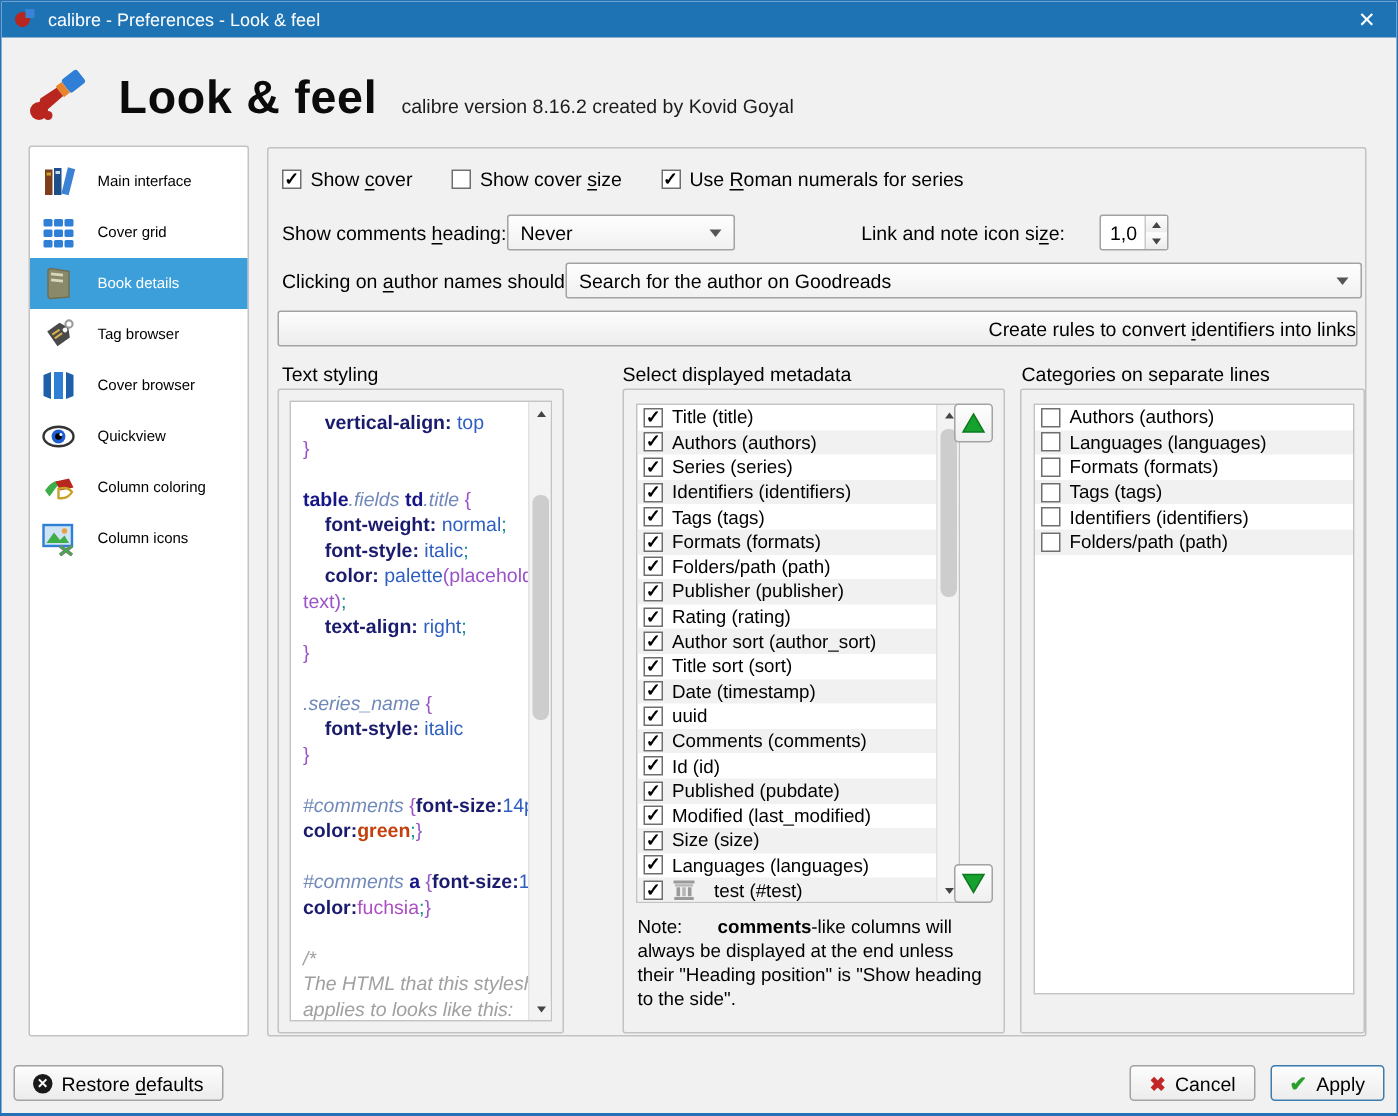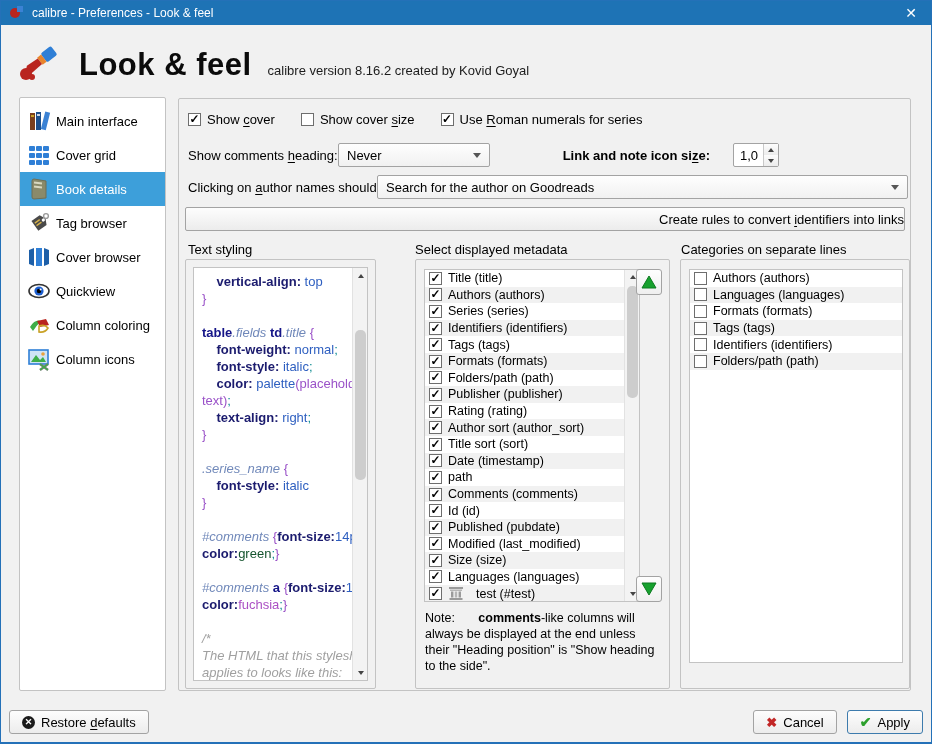--- a/index.html
+++ b/index.html
@@ -14,42 +14,42 @@
 
   
   .header{ position:absolute; left:18px; top:34px; display:flex; align-items:baseline; gap:16px;}
   .header .big{ font-size:31px; font-weight:bold; color:#0b0b0b; letter-spacing:.5px;}
   .header .sub{ font-size:13px; color:#1c1c1c;}
   .brush{ position:relative; top:6px; }
 
   
   .sidebar{ position:absolute; left:18px; top:96px; width:147px; height:594px;
             background:#fff; border:1px solid #c3c3c3; border-radius:2px; padding-top:6px;}
-  .sb-item{ height:34px; display:flex; align-items:center; gap:5px; padding-left:7px;
-            font-size:13px; color:#000; cursor:default;}
+  .sb-item{ height:34px; display:flex; align-items:center; gap:14px; padding-left:7px;
+            font-size:10px; color:#000; cursor:default;}
   .sb-item.selected{ background:#3d9fda; color:#fff;}
   .sb-item .ic{ width:24px; height:24px; display:flex; align-items:center; justify-content:center;}
 
   
   .content{ position:absolute; left:177px; top:97px; width:733px; height:593px;
             border:1px solid #c3c3c3; border-radius:2px;}
 
   .cbrow{ position:absolute; left:9px; top:13px; display:flex; gap:26px; font-size:13px; align-items:center;}
   .cb-wrap{ display:flex; align-items:center; gap:6px;}
   .cb{ width:13px; height:13px; background:#fff; border:1px solid #6e6e6e; font-size:12px;
        line-height:11px; text-align:center; color:#000; font-weight:bold; flex:0 0 13px;}
   .row2{ position:absolute; left:9px; top:44px; width:715px; height:24px; font-size:13px;}
   .row2 .lab1{ position:absolute; left:0; top:5px;}
   .combo{ position:absolute; height:24px; border:1px solid #a3a3a3; border-radius:2px;
           background:linear-gradient(#fefefe,#f1f1f1); font-size:13px; display:flex; align-items:center;
           padding:0 8px; color:#000;}
   .combo .arr{ margin-left:auto; width:0; height:0; border-left:4px solid transparent;
                border-right:4px solid transparent; border-top:5px solid #555;}
   .combo-never{ left:150px; top:0; width:152px;}
-  .lab-iconsize{ position:absolute; left:362px; top:5px; width:350px; text-align:right; padding-right:190px; white-space:nowrap;font-weight:bold;}
+  .lab-iconsize{ position:absolute; left:362px; top:5px; width:350px; text-align:right; padding-right:190px; white-space:nowrap;}
   .spin{ position:absolute; left:545px; top:0; width:46px; height:24px; border:1px solid #a3a3a3;
          border-radius:2px; background:#fff; display:flex;}
   .spin .val{ flex:1; font-size:13px; padding:4px 0 0 6px;}
   .spin .btns{ width:15px; border-left:1px solid #c9c9c9; display:flex; flex-direction:column;}
   .spin .btns div{ flex:1; display:flex; align-items:center; justify-content:center; background:linear-gradient(#fdfdfd,#ececec);}
   .tri-up{ width:0;height:0;border-left:3px solid transparent;border-right:3px solid transparent;border-bottom:4px solid #444;}
   .tri-dn{ width:0;height:0;border-left:3px solid transparent;border-right:3px solid transparent;border-top:4px solid #444;}
 
   .row3{ position:absolute; left:9px; top:76px; width:715px; height:24px; font-size:13px;}
   .row3 .lab{ position:absolute; left:0; top:5px;}
@@ -71,21 +71,21 @@
   .code{ position:absolute; left:0; top:0; right:15px; bottom:0; padding:5px 2px 0 8px;
          font-family:"Liberation Sans",sans-serif; font-size:13px; line-height:17px; white-space:pre; overflow:hidden;}
   .code-line{ min-height:17px;}
   .tok-p{ color:#1b1b6e; font-weight:600;}
   .tok-v{ color:#2e5fc0;}
   .tok-s{ color:#0b8a8f;}
   .tok-t{ color:#151588; font-weight:600;}
   .tok-c{ color:#7189ba; font-style:italic;}
   .tok-b{ color:#9a52c8;}
   .tok-g{ color:#a0a0a0; font-style:italic;}
-  .tok-kg{ color:#14532d;}
+  .tok-kg{ color:#c2410c;font-weight:bold;}
   .tok-kf{ color:#ab4fc4;}
   .tok-x{ color:#000;}
 
   .vscroll{ position:absolute; right:0; top:0; bottom:0; width:15px; background:#f3f3f3; border-left:1px solid #e2e2e2;}
   .vscroll .sb-up,.vscroll .sb-dn{ position:absolute; left:0; width:15px; height:15px; display:flex;
         align-items:center; justify-content:center; background:#f3f3f3;}
   .vscroll .sb-up{ top:0;} .vscroll .sb-dn{ bottom:0;}
   .vscroll .thumb{ position:absolute; left:2px; width:11px; background:#cdcdcd; border-radius:5px;}
 
   
@@ -373,21 +373,21 @@
           <div class="mrow">
             <span class="cb">✓</span>
             <span>Title sort (sort)</span>
           </div>
           <div class="mrow alt">
             <span class="cb">✓</span>
             <span>Date (timestamp)</span>
           </div>
           <div class="mrow">
             <span class="cb">✓</span>
-            <span>path</span>
+            <span>uuid</span>
           </div>
           <div class="mrow alt">
             <span class="cb">✓</span>
             <span>Comments (comments)</span>
           </div>
           <div class="mrow">
             <span class="cb">✓</span>
             <span>Id (id)</span>
           </div>
           <div class="mrow alt">

